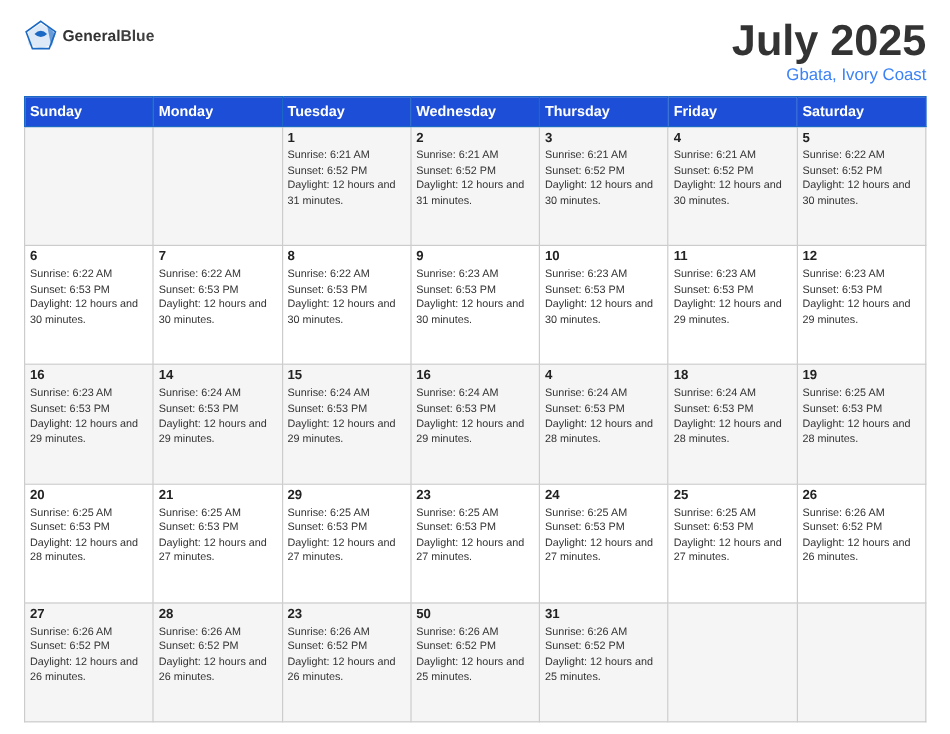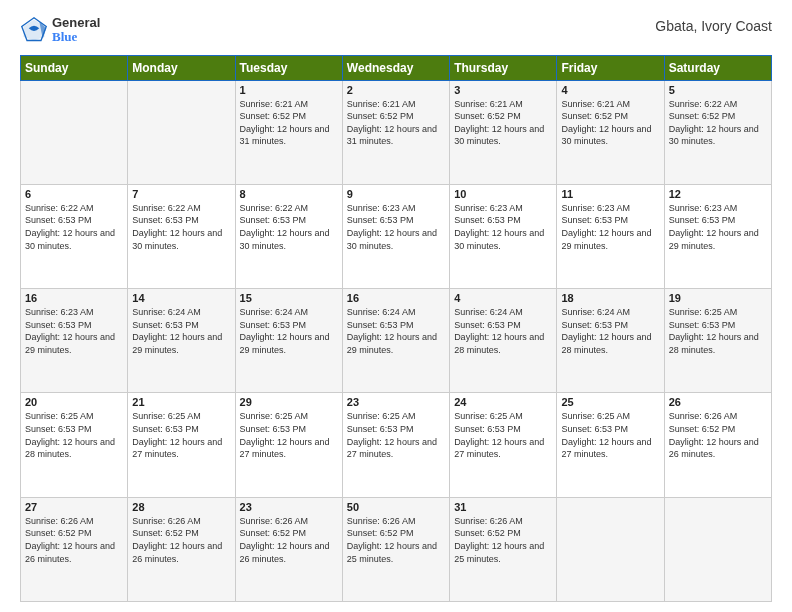--- a/index.html
+++ b/index.html
@@ -23,43 +23,42 @@
       align-items: flex-start;
       margin-bottom: 10px;
     }
     .logo {
       display: flex;
       align-items: center;
       gap: 4px;
     }
     .logo-text {
       display: flex;
-      flex-direction: column;
       font-size: 13px;
       font-weight: bold;
       line-height: 1.1;
     }
     .logo-general { color: #333; }
-    .logo-blue { color: #3b82f6; font-family: Liberation Serif, serif; }
+    .logo-blue { color: #404040; }
     .logo-icon {
       width: 28px;
       height: 28px;
     }
     .title-block {
       text-align: right;
     }
     .month-title {
       font-size: 36px;
       font-weight: bold;
       color: #333;
       line-height: 1;
     }
     .location {
       font-size: 14px;
-      color: #404040;
+      color: #3b82f6;
       margin-top: 2px;
     }
     .calendar {
       flex: 1;
       border: 1px solid #ccc;
       border-collapse: collapse;
       width: 100%;
       table-layout: fixed;
     }
     .calendar th {
@@ -87,40 +86,41 @@
       margin-bottom: 2px;
     }
     .day-info {
       font-size: 9px;
       color: #333;
       line-height: 1.4;
     }
     .empty { background: #fff; }
     tr:nth-child(odd) td { background: #f5f5f5; }
     tr:nth-child(even) td { background: #ffffff; }
-    .calendar thead tr th { background: #4d7c0f; }
+    .calendar thead tr th { background: #1d4ed8; }
   </style>
 </head>
 <body>
 
 <div class="page">
   <div class="header">
     <div class="logo">
       <svg class="logo-icon" viewBox="0 0 32 32">
         <polygon points="16,4 28,12 28,24 16,28 4,24 4,12" fill="#1a69c4" opacity="0.15"></polygon>
         <polygon points="22,6 30,14 26,26" fill="#1a69c4" opacity="0.6"></polygon>
         <polygon points="16,2 30,12 24,28 8,28 2,12" fill="none" stroke="#1a69c4" stroke-width="1.5"></polygon>
         <path d="M10,14 Q16,8 22,14 Q16,20 10,14Z" fill="#1a69c4"></path>
       </svg>
       <div class="logo-text">
         <span class="logo-general">General</span>
         <span class="logo-blue">Blue</span>
       </div>
     </div>
     <div class="title-block">
+      <div class="month-title">July 2025</div>
       <div class="location">Gbata, Ivory Coast</div>
     </div>
   </div>
 
   <table class="calendar">
     <thead>
       <tr>
         <th>Sunday</th>
         <th>Monday</th>
         <th>Tuesday</th>

